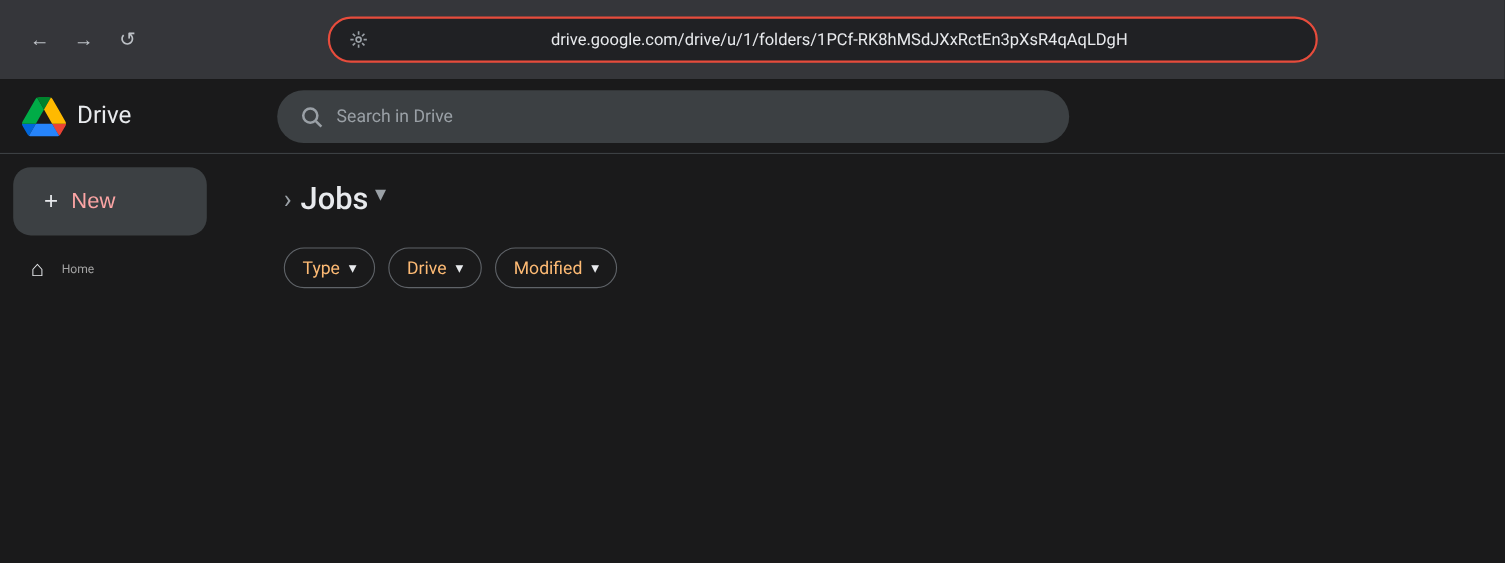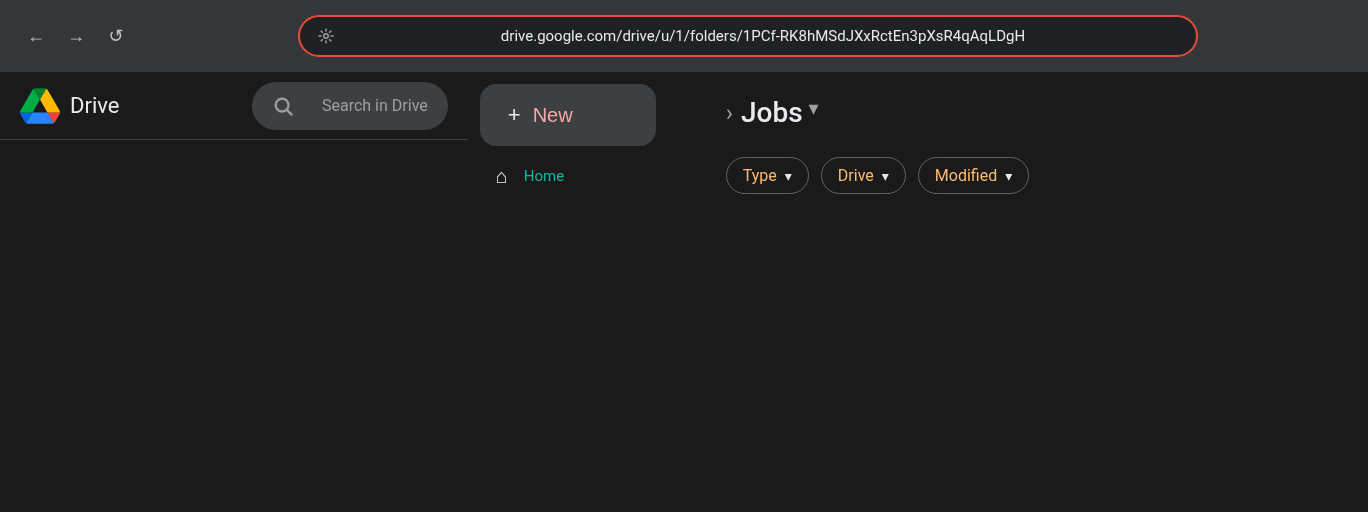--- a/index.html
+++ b/index.html
@@ -76,21 +76,21 @@
       color: #e8eaed;
       flex: 1;
       white-space: nowrap;
       overflow: hidden;
     }
 
     
     .app-area {
       height: calc(512px - 72px);
       display: flex;
-      flex-direction: row;
+      flex-direction: column;
       background: #1a1a1b;
     }
 
     
     .drive-header {
       height: 68px;
       display: flex;
       align-items: center;
       padding: 0 20px;
       gap: 12px;
@@ -131,21 +131,20 @@
 
     .search-icon-svg {
       width: 22px;
       height: 22px;
       color: #9aa0a6;
     }
 
     .search-placeholder {
       font-size: 16px;
       color: #9aa0a6;
-      margin-left: 16px;
     }
 
     
     .main-content {
       display: flex;
       flex: 1;
       overflow: hidden;
     }
 
     
@@ -189,22 +188,22 @@
       cursor: pointer;
       width: 200px;
     }
 
     .sidebar-item-icon {
       font-size: 20px;
       color: #e8eaed;
     }
 
     .sidebar-item-label {
-      font-size: 15px;
-      color: #14b8a6;
+      font-size: 11px;
+      color: #a3a3a3;
     }
 
     
     .content-area {
       flex: 1;
       padding: 24px 28px;
       overflow: auto;
     }
 
     .breadcrumb-row {

